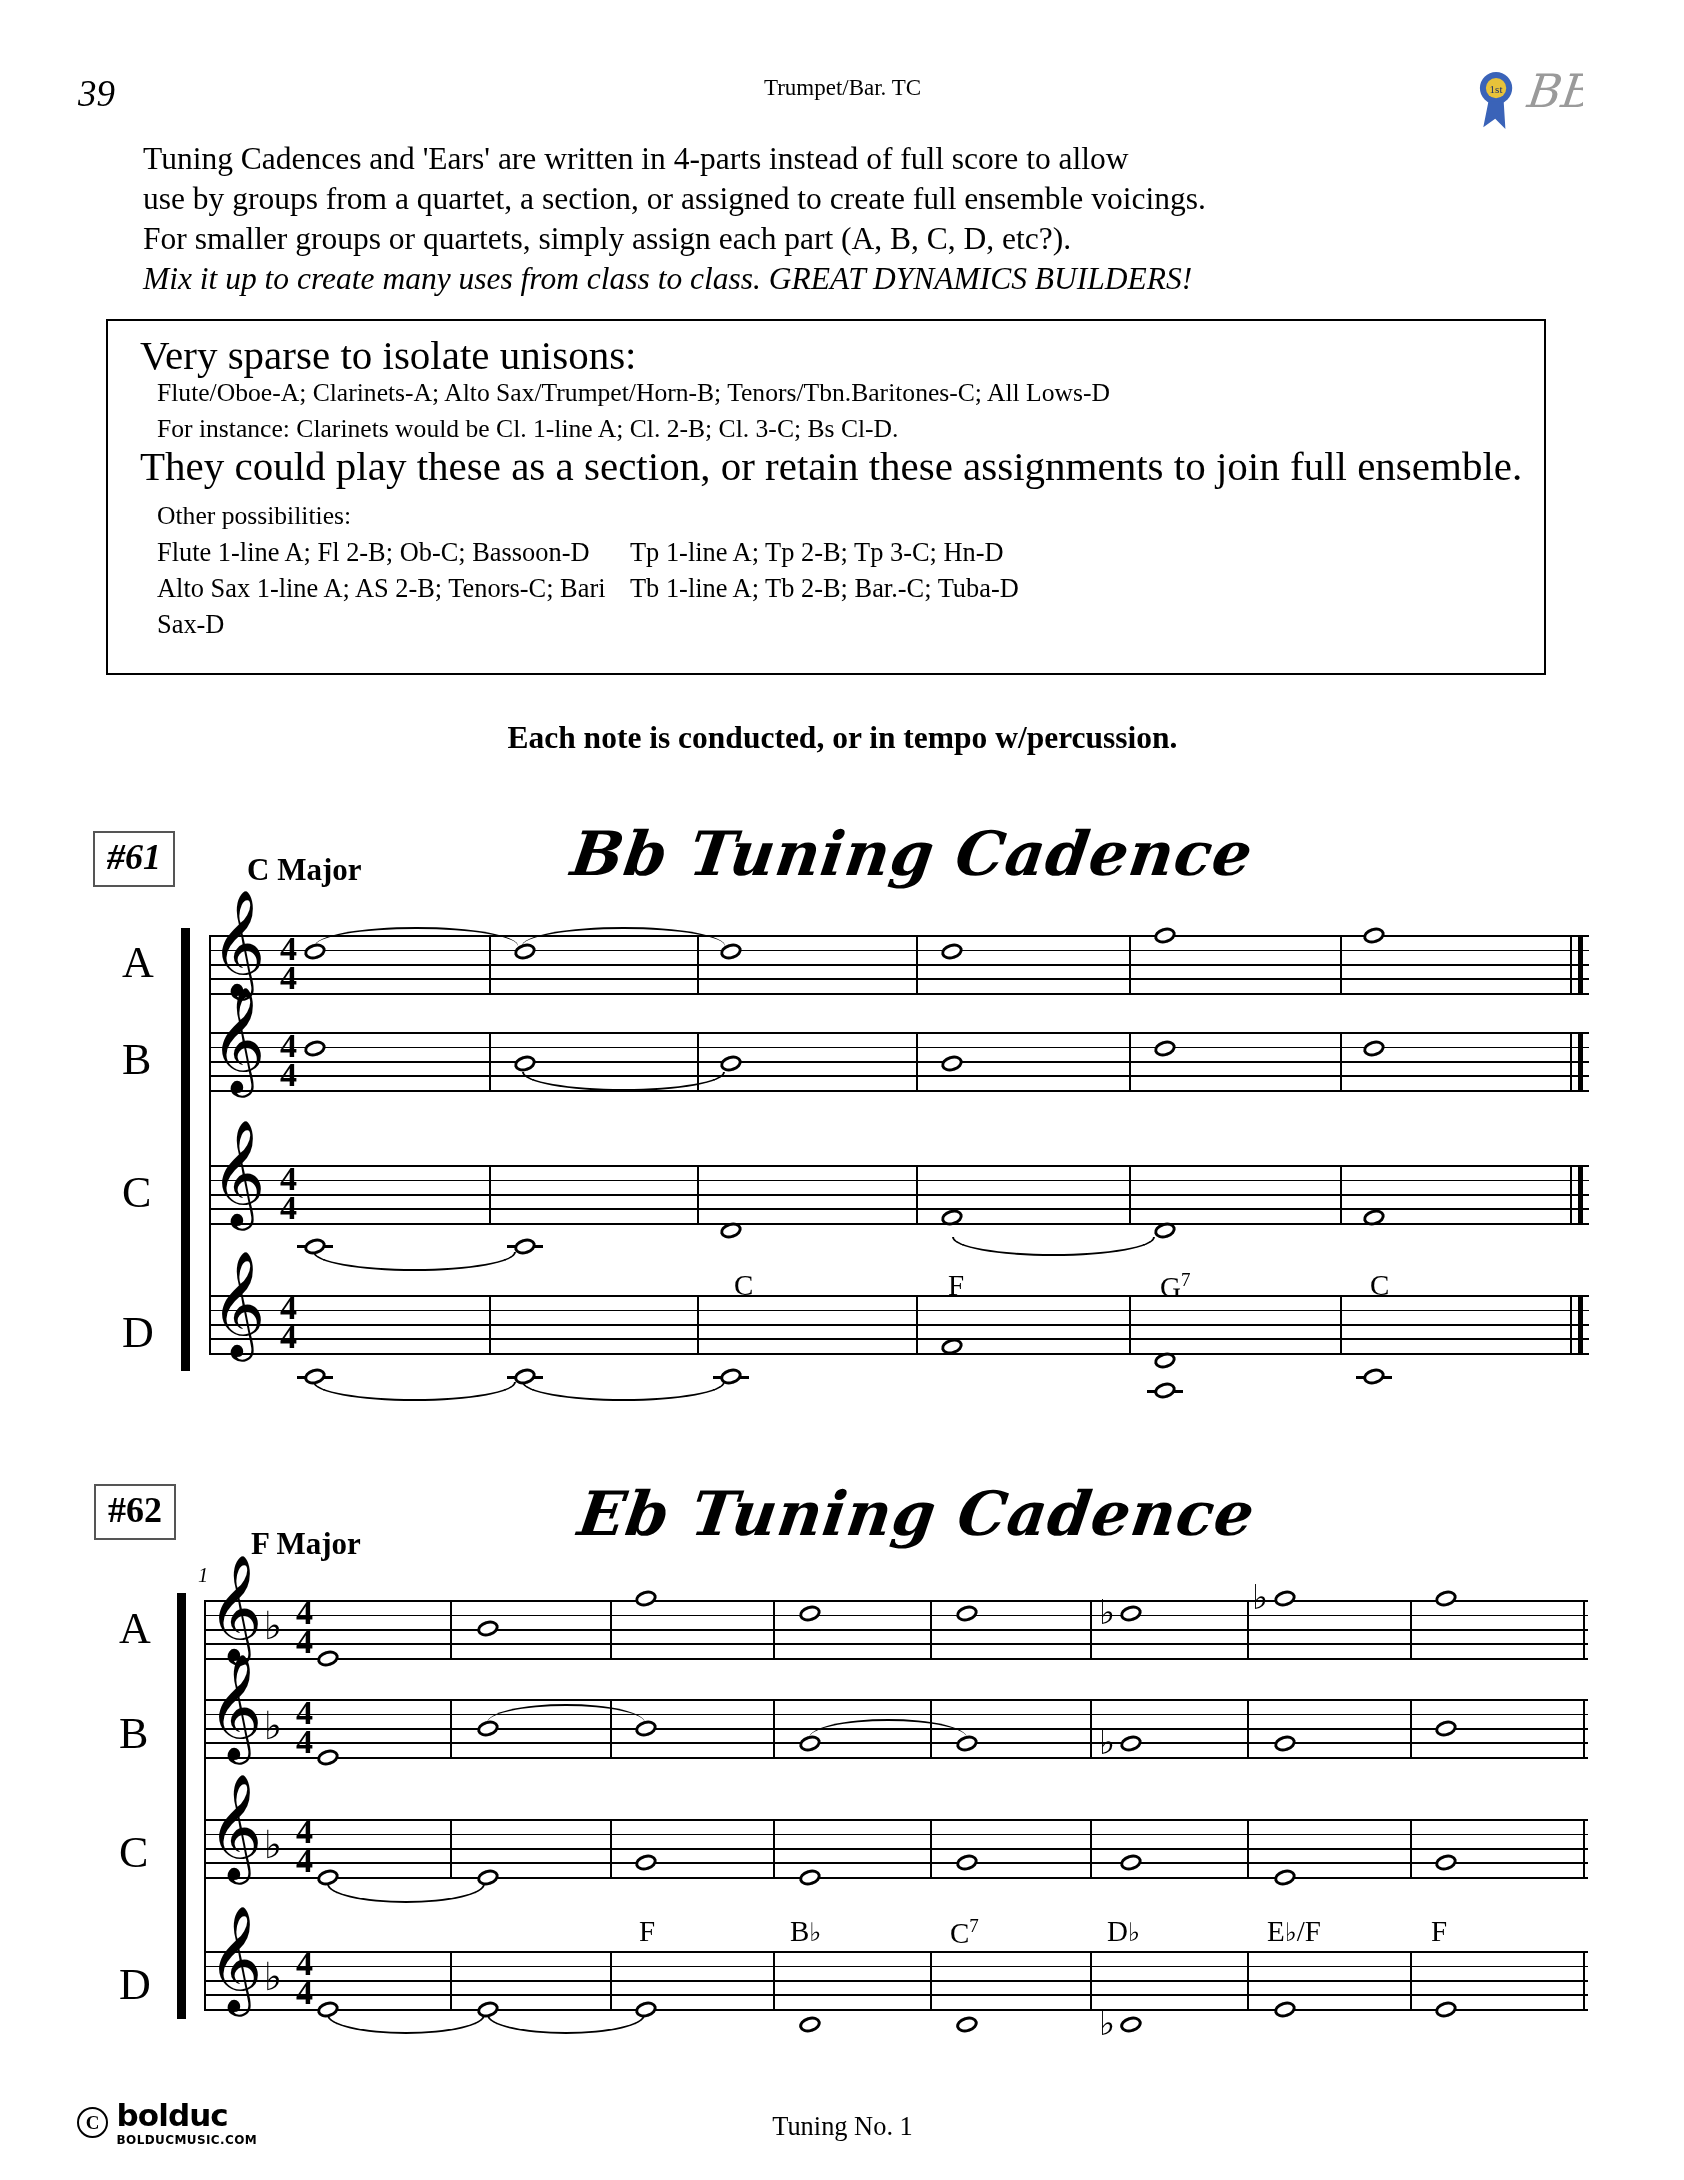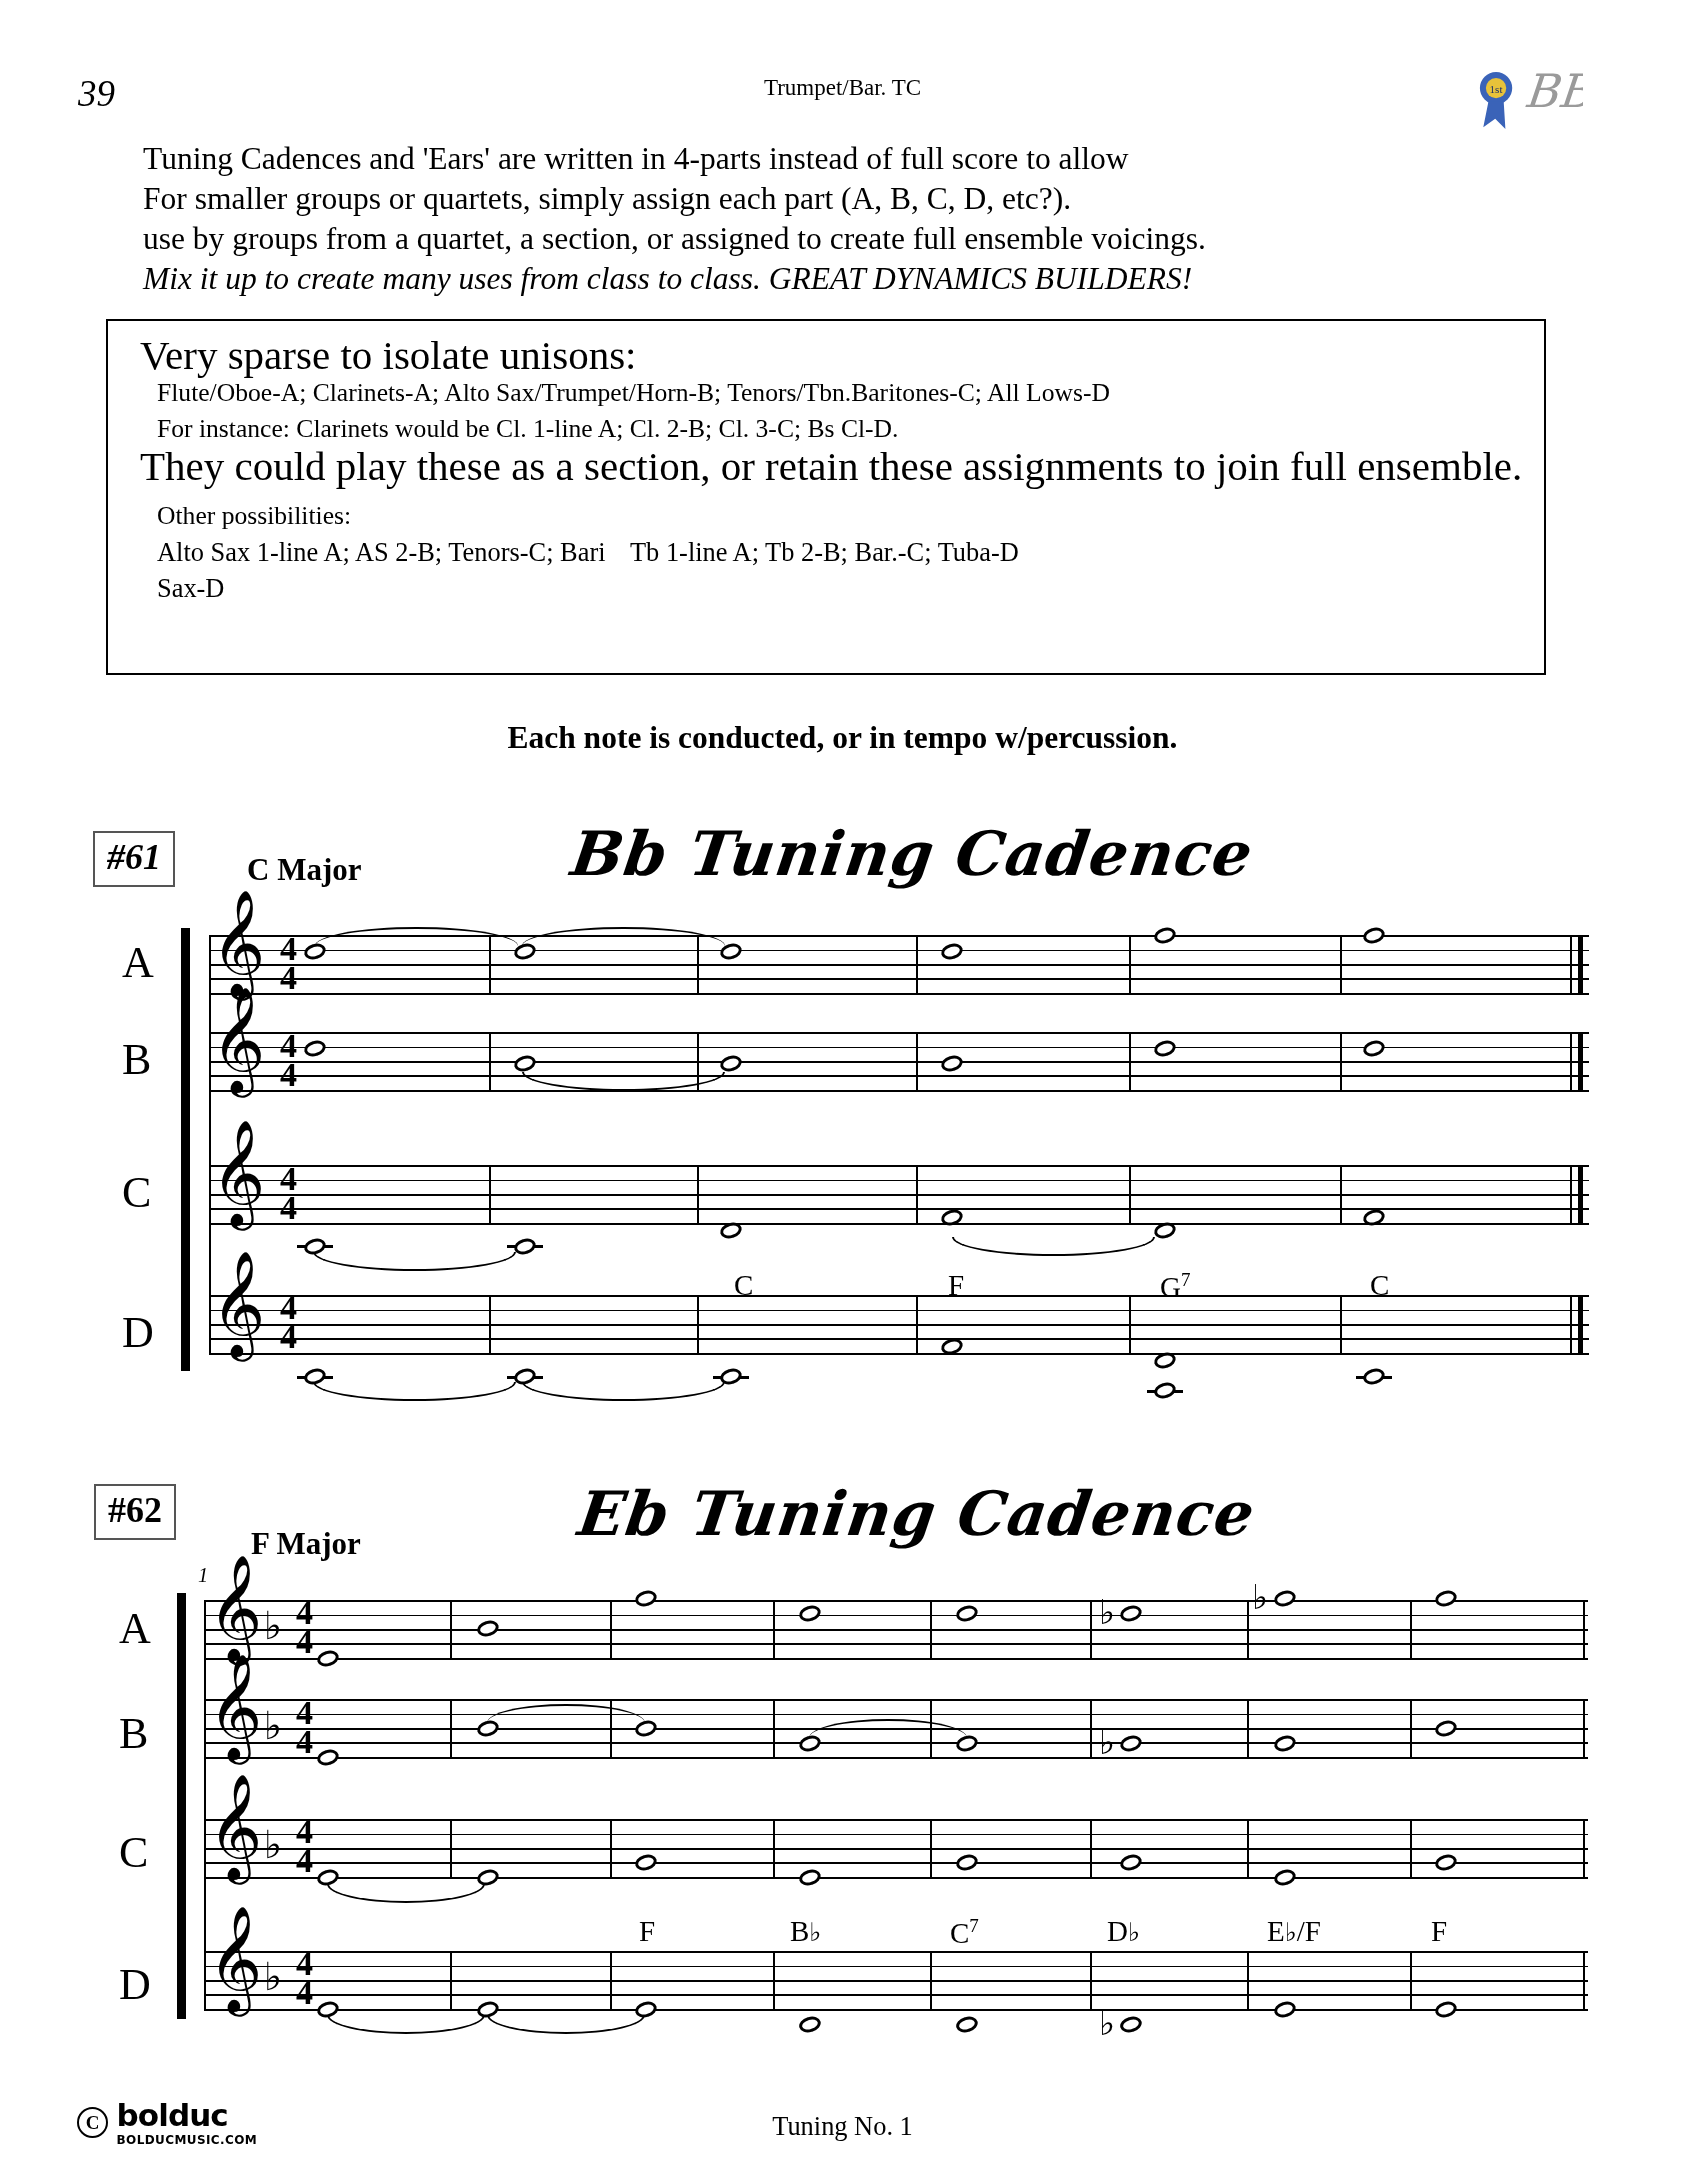--- a/index.html
+++ b/index.html
@@ -245,32 +245,36 @@
     <ellipse cx="28" cy="26" rx="19" ry="19" fill="#3a63b8"></ellipse>
     <ellipse cx="28" cy="26" rx="12" ry="12" fill="#e8c23a"></ellipse>
     <text x="28" y="32" font-size="13" font-family="Liberation Serif, serif" text-anchor="middle" fill="#1b2f66">1st</text>
     <path d="M19 42 L13 72 L27 62 L39 74 L37 42 Z" fill="#3a63b8"></path>
     <text x="70" y="48" font-size="54" font-family="DejaVu Serif, serif" font-style="italic" fill="#9a9a9a" transform="skewX(-8)">BB</text>
   </svg>
 </div>
 
 <div class="intro">
   <div>Tuning Cadences and 'Ears' are written in 4-parts instead of full score to allow</div>
+  <div>use by groups from a quartet, a section, or assigned to create full ensemble voicings.</div>
   <div>For smaller groups or quartets, simply assign each part (A, B, C, D, etc?).</div>
-  <div>use by groups from a quartet, a section, or assigned to create full ensemble voicings.</div>
   <div class="ital">Mix it up to create many uses from class to class. GREAT DYNAMICS BUILDERS!</div>
 </div>
 
 <div class="assign-box">
   <div class="ab-h">Very sparse to isolate unisons:</div>
   <div class="ab-s">Flute/Oboe-A; Clarinets-A; Alto Sax/Trumpet/Horn-B; Tenors/Tbn.Baritones-C; All Lows-D</div>
   <div class="ab-s">For instance: Clarinets would be Cl. 1-line A; Cl. 2-B; Cl. 3-C; Bs Cl-D.</div>
   <div class="ab-h">They could play these as a section, or retain these assignments to join full ensemble.</div>
   <div class="ab-gap"></div>
   <div class="ab-s">Other possibilities:</div>
+  <div class="ab-cols">
+    <div class="c1">Flute 1-line A; Fl 2-B; Ob-C; Bassoon-D</div>
+    <div class="c2">Tp 1-line A; Tp 2-B; Tp 3-C; Hn-D</div>
+  </div>
   <div class="ab-cols">
     <div class="c1">Alto Sax 1-line A; AS 2-B; Tenors-C; Bari Sax-D</div>
     <div class="c2">Tb 1-line A; Tb 2-B; Bar.-C; Tuba-D</div>
   </div>
 </div>
 
 <div class="conduct-note">Each note is conducted, or in tempo w/percussion.</div>
 
 <div class="system">
   <div class="num-box" style="left:93px; top:831px;font-style:italic;">#61</div>

